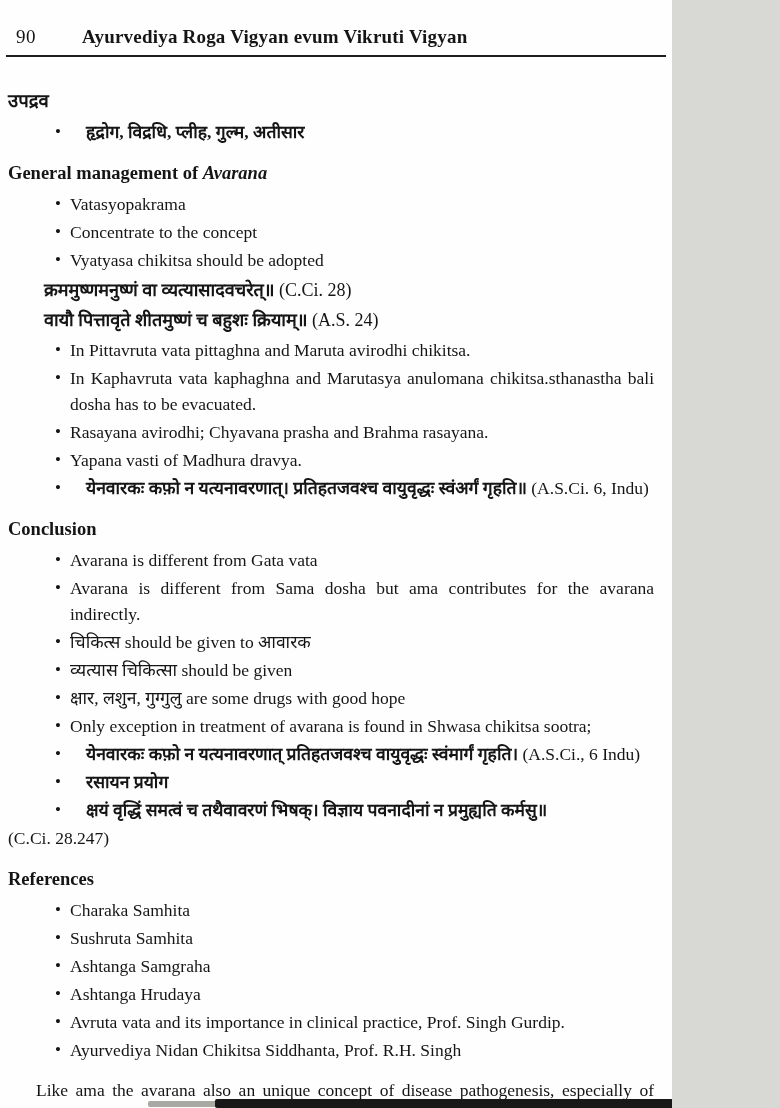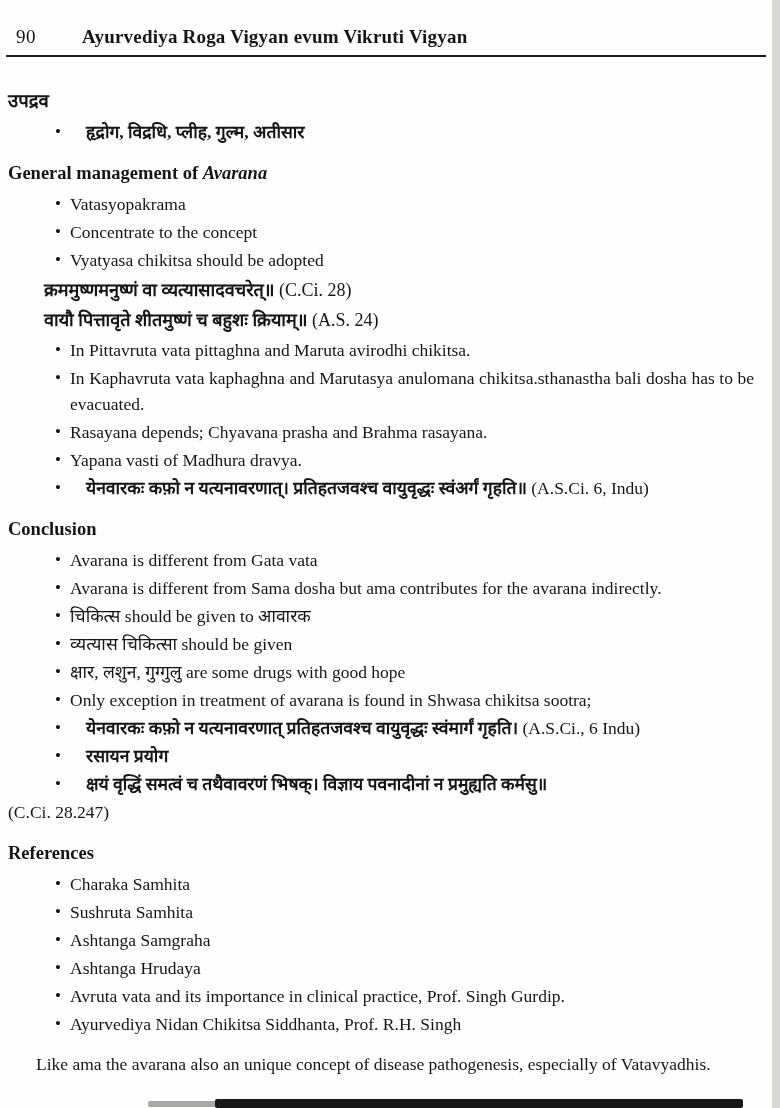--- a/index.html
+++ b/index.html
@@ -1,17 +1,17 @@
 <!DOCTYPE html>
 <html><head>
 <meta charset="utf-8">
 <style>
   html,body{margin:0;padding:0;background:#d8d8d4;}
   .page{
-    width:772px;height:1108px;background:#fefefe;position:relative;
+    width:672px;height:1108px;background:#fefefe;position:relative;
     font-family:"Liberation Serif","DejaVu Serif",serif;color:#151515;
     overflow:hidden;box-sizing:border-box;
   }
   .header{
     display:flex;align-items:baseline;
     padding:26px 10px 7px 10px;
     border-bottom:2.5px solid #1d1d1d;
     margin:0 6px;
   }
   .page-num{font-size:19px;letter-spacing:.5px;}
@@ -59,21 +59,21 @@
       <ul class="bullets">
         <li><span class="main">Vatasyopakrama</span></li>
         <li><span class="main">Concentrate to the concept</span></li>
         <li><span class="main">Vyatyasa chikitsa should be adopted</span></li>
       </ul>
       <div class="verse"><span class="vt">क्रममुष्णमनुष्णं वा व्यत्यासादवचरेत्॥ </span><span class="ref">(C.Ci. 28)</span></div>
       <div class="verse"><span class="vt">वायौ पित्तावृते शीतमुष्णं च बहुशः क्रियाम्॥ </span><span class="ref">(A.S. 24)</span></div>
       <ul class="bullets">
         <li><span class="main">In Pittavruta vata pittaghna and Maruta avirodhi chikitsa.</span></li>
         <li><span class="main">In Kaphavruta vata kaphaghna and Marutasya anulomana chikitsa.sthanastha bali dosha has to be evacuated.</span></li>
-        <li><span class="main">Rasayana depends; Chyavana prasha and Brahma rasayana.</span></li>
+        <li><span class="main">Rasayana avirodhi; Chyavana prasha and Brahma rasayana.</span></li>
         <li><span class="main">Yapana vasti of Madhura dravya.</span></li>
         <li class="bd"><span class="main">येनवारकः कफ़ो न यत्यनावरणात्। प्रतिहतजवश्च वायुवृद्धः स्वंअर्गं गृहति॥</span><span class="ref"> (A.S.Ci. 6, Indu)</span></li>
       </ul>
       <div class="heading"><span>Conclusion</span></div>
       <ul class="bullets">
         <li><span class="main">Avarana is different from Gata vata</span></li>
         <li><span class="main">Avarana is different from Sama dosha but ama contributes for the avarana indirectly.</span></li>
         <li><span class="main">चिकित्स should be given to आवारक</span></li>
         <li><span class="main">व्यत्यास चिकित्सा should be given</span></li>
         <li><span class="main">क्षार, लशुन, गुग्गुलु are some drugs with good hope</span></li>

